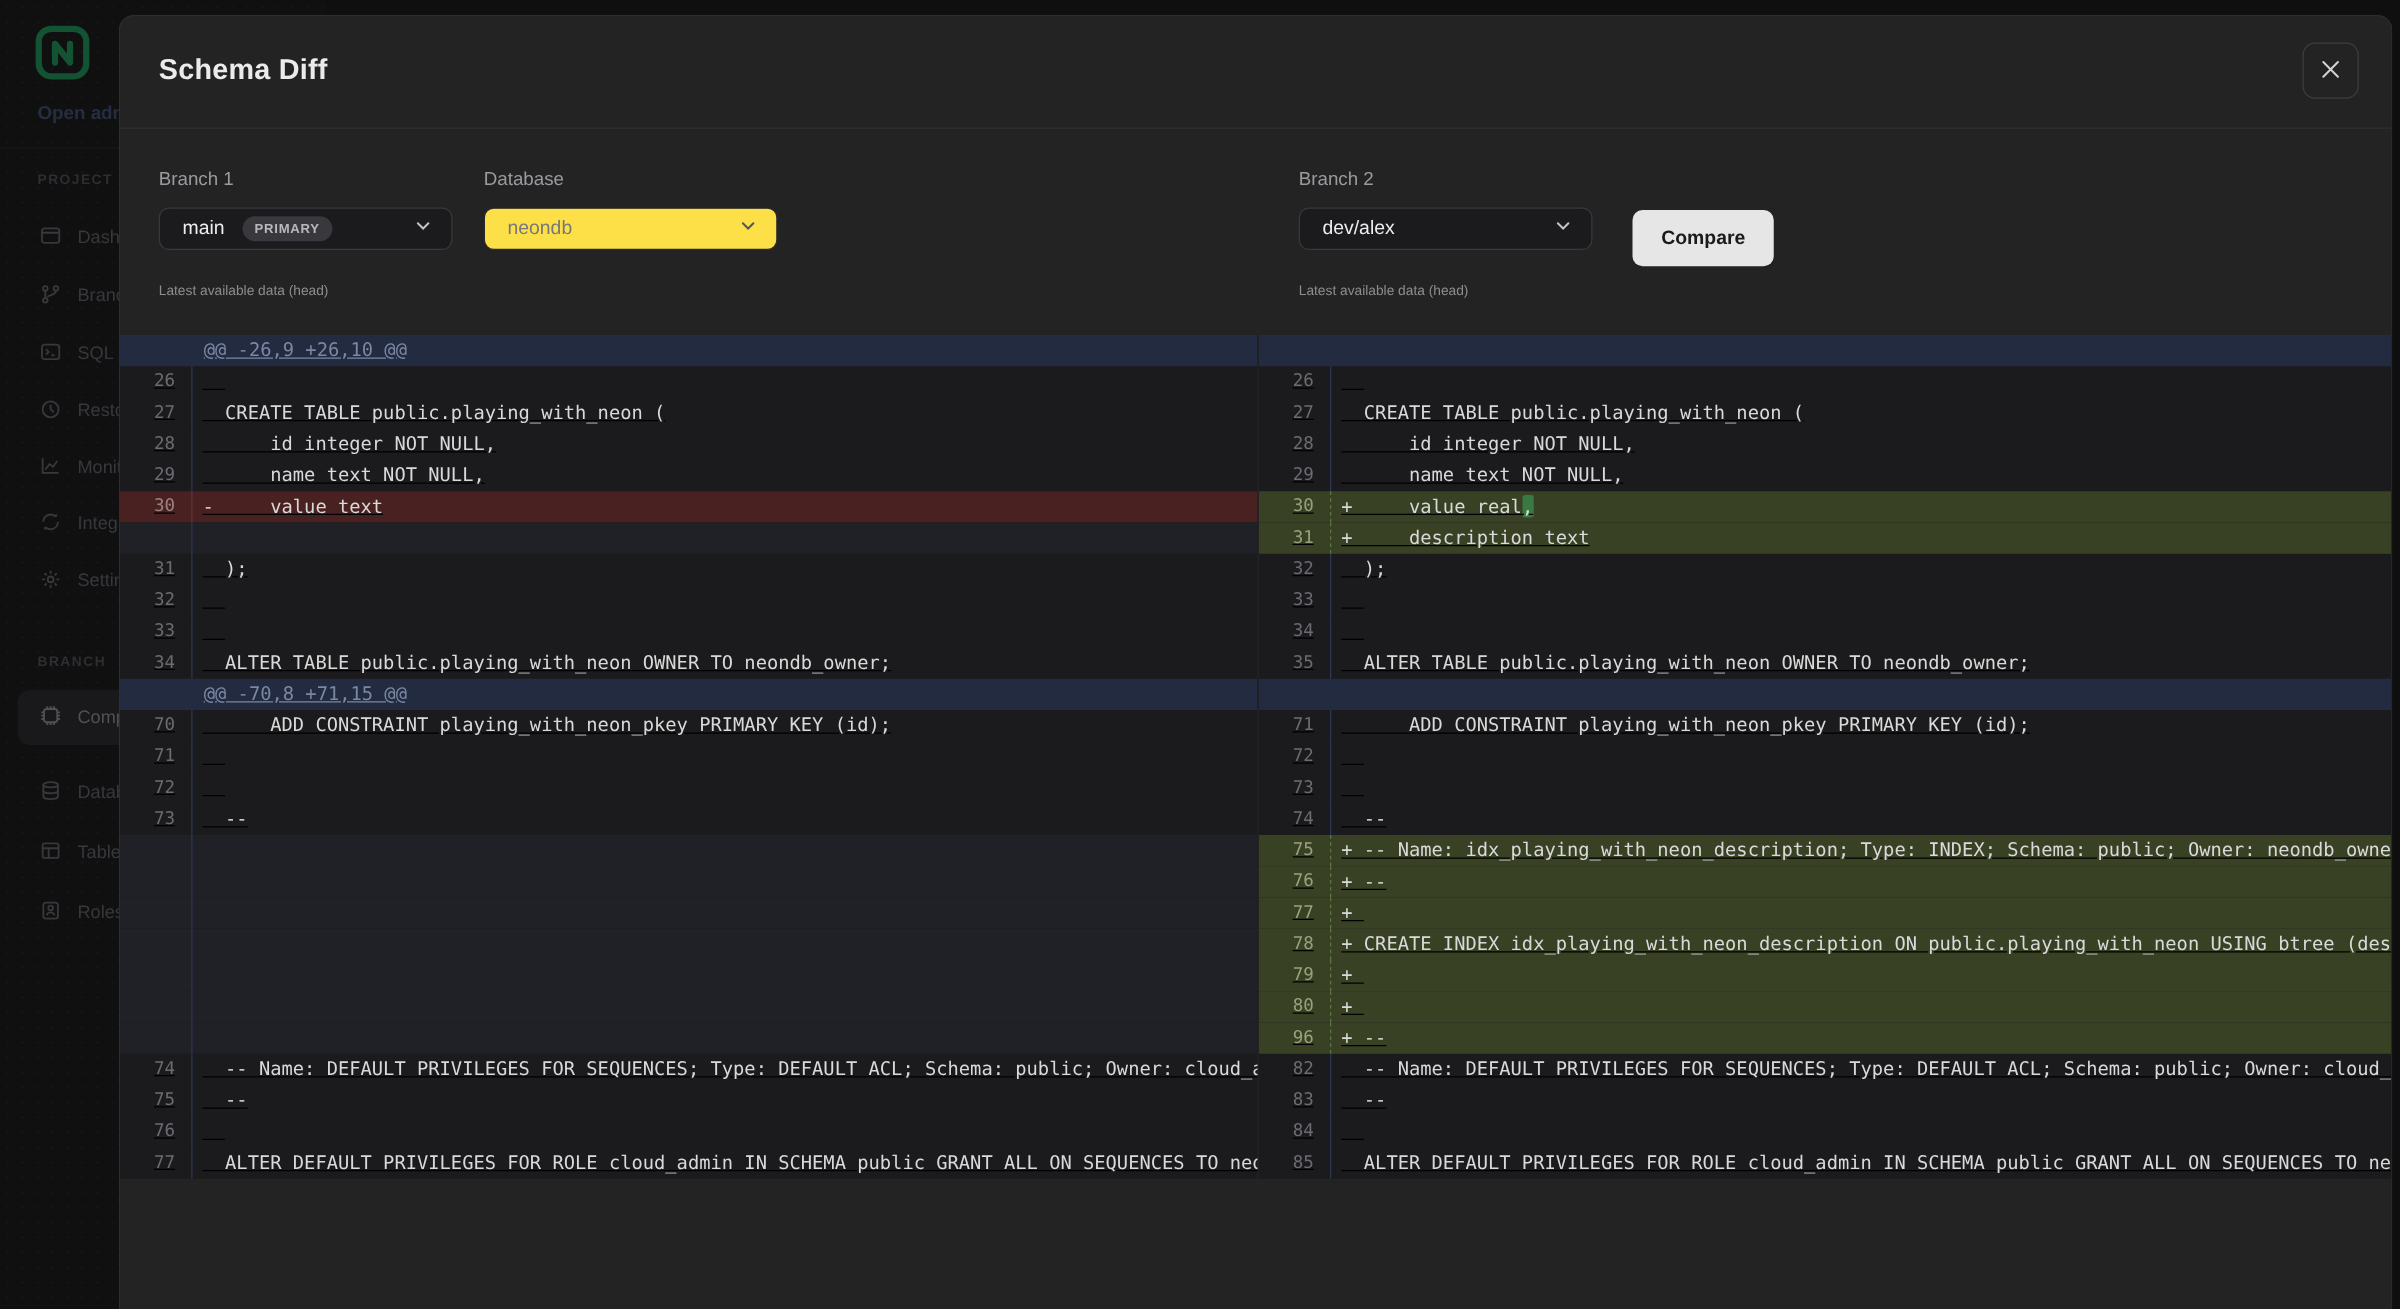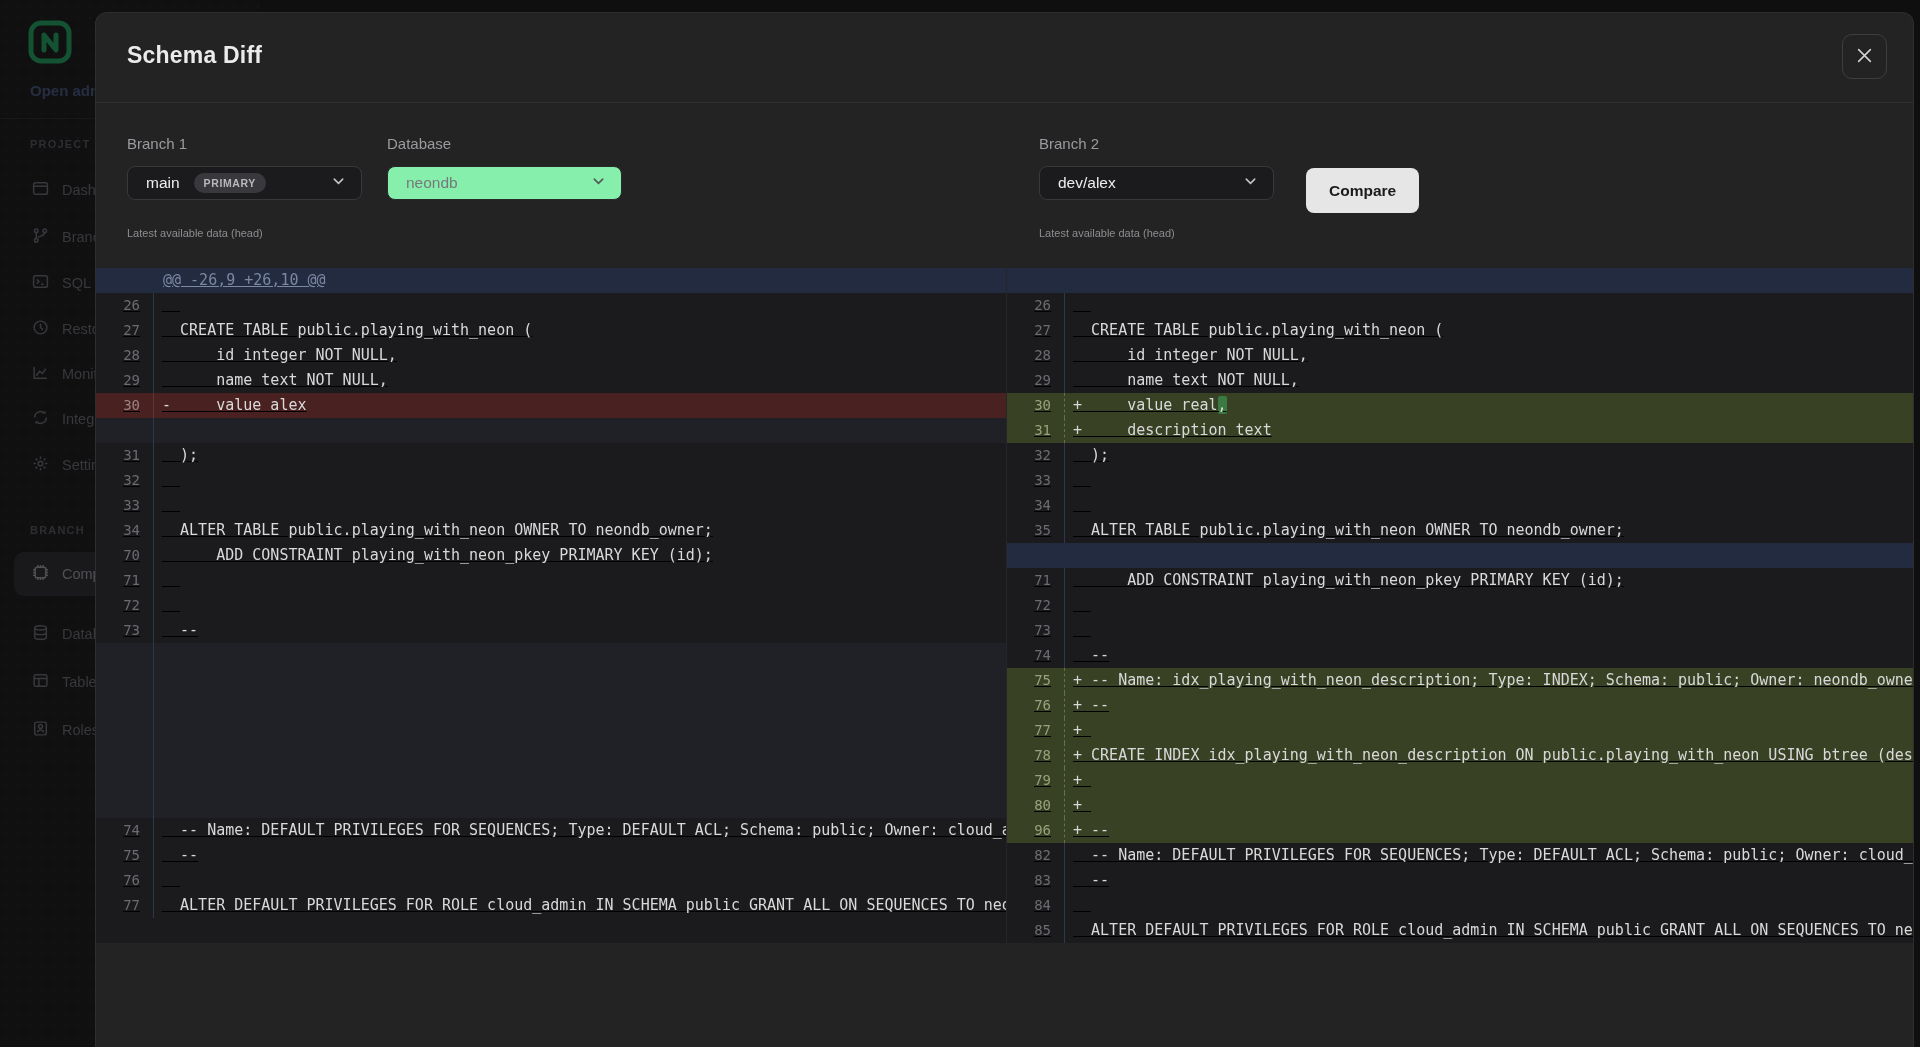--- a/index.html
+++ b/index.html
@@ -30,21 +30,21 @@
     border-radius:12px 12px 0 0;border:1px solid #2e2e30;border-bottom:none;overflow:hidden;}
   .modal-title{position:absolute;left:31px;top:29px;font-size:23px;font-weight:600;color:#ebebec;letter-spacing:.2px;}
   .close-btn{position:absolute;right:26px;top:21px;width:45px;height:45px;border-radius:10px;
     border:1px solid #3e3e41;background:transparent;display:flex;align-items:center;justify-content:center;cursor:pointer;}
   .header-divider{position:absolute;left:0;top:89px;width:100%;height:1px;background:#313134;}
   
   .ctl-label{position:absolute;top:122px;font-size:15px;color:#9a9b9e;}
   .select{position:absolute;top:153px;height:34px;width:235px;border-radius:8px;background:#1b1b1d;
     border:1px solid #39393c;display:flex;align-items:center;padding:0 44px 0 18px;cursor:pointer;}
   .select .val{font-size:15.5px;color:#ededee;font-weight:500;}
-  .select.disabled{background:#86efac;border-color:#29292b;cursor:default;}
+  .select.disabled{background:#fde047;border-color:#29292b;cursor:default;}
   .select.disabled .val{color:#77787c;font-weight:400;}
   .badge{margin-left:14px;background:#39393d;border-radius:999px;padding:4px 10px;font-size:10.5px;
     font-weight:bold;letter-spacing:.6px;color:#b9b9bd;}
   .chev{position:absolute;right:15px;top:50%;transform:translateY(-50%);}
   .hint{position:absolute;top:214px;font-size:11px;color:#8c8d90;}
   .compare-btn{position:absolute;left:1210px;top:155px;height:45px;padding:0 23px;border:none;border-radius:8px;
     background:var(--compare-bg);color:#1b1b1b;font-size:15.5px;font-weight:600;cursor:pointer;
     font-family:"Liberation Sans",sans-serif;}
   
   .diff{position:absolute;left:0;top:255px;width:100%;display:flex;
@@ -210,26 +210,27 @@
   <div class="hint" style="left:31px">Latest available data (head)</div>
   <div class="hint" style="left:943px">Latest available data (head)</div>
 
   <div class="diff">
     <div class="pane left" id="pane-left">
         <div class="drow hunk"><span class="hunktext">@@ -26,9 +26,10 @@</span></div>
         <div class="drow ctx"><span class="ln">26</span><span class="codeline">  </span></div>
         <div class="drow ctx"><span class="ln">27</span><span class="codeline">  CREATE TABLE public.playing_with_neon (</span></div>
         <div class="drow ctx"><span class="ln">28</span><span class="codeline">      id integer NOT NULL,</span></div>
         <div class="drow ctx"><span class="ln">29</span><span class="codeline">      name text NOT NULL,</span></div>
-        <div class="drow del"><span class="ln">30</span><span class="codeline">-     value alex</span></div>
+        <div class="drow del"><span class="ln">30</span><span class="codeline">-     value text</span></div>
         <div class="drow spacer"><span class="ln"></span></div>
         <div class="drow ctx"><span class="ln">31</span><span class="codeline">  );</span></div>
         <div class="drow ctx"><span class="ln">32</span><span class="codeline">  </span></div>
         <div class="drow ctx"><span class="ln">33</span><span class="codeline">  </span></div>
         <div class="drow ctx"><span class="ln">34</span><span class="codeline">  ALTER TABLE public.playing_with_neon OWNER TO neondb_owner;</span></div>
+        <div class="drow hunk"><span class="hunktext">@@ -70,8 +71,15 @@</span></div>
         <div class="drow ctx"><span class="ln">70</span><span class="codeline">      ADD CONSTRAINT playing_with_neon_pkey PRIMARY KEY (id);</span></div>
         <div class="drow ctx"><span class="ln">71</span><span class="codeline">  </span></div>
         <div class="drow ctx"><span class="ln">72</span><span class="codeline">  </span></div>
         <div class="drow ctx"><span class="ln">73</span><span class="codeline">  --</span></div>
         <div class="drow spacer"><span class="ln"></span></div>
         <div class="drow spacer"><span class="ln"></span></div>
         <div class="drow spacer"><span class="ln"></span></div>
         <div class="drow spacer"><span class="ln"></span></div>
         <div class="drow spacer"><span class="ln"></span></div>
         <div class="drow spacer"><span class="ln"></span></div>

